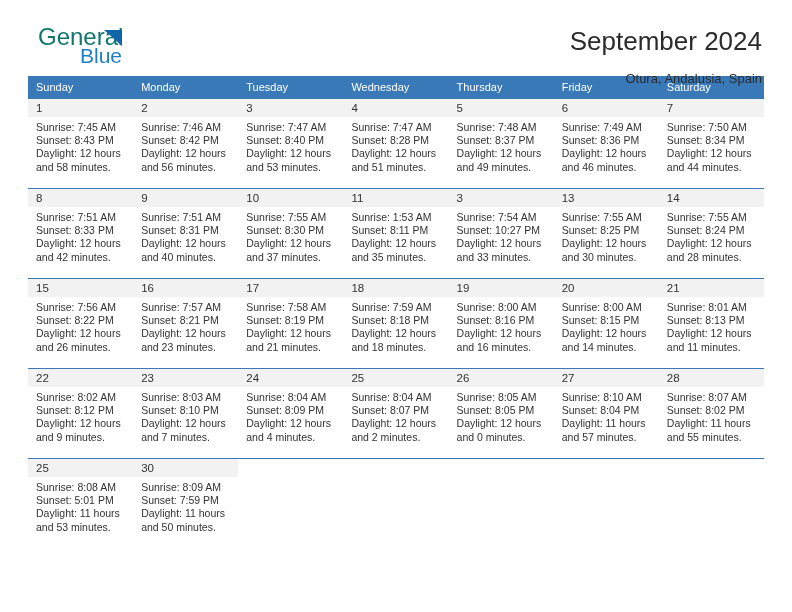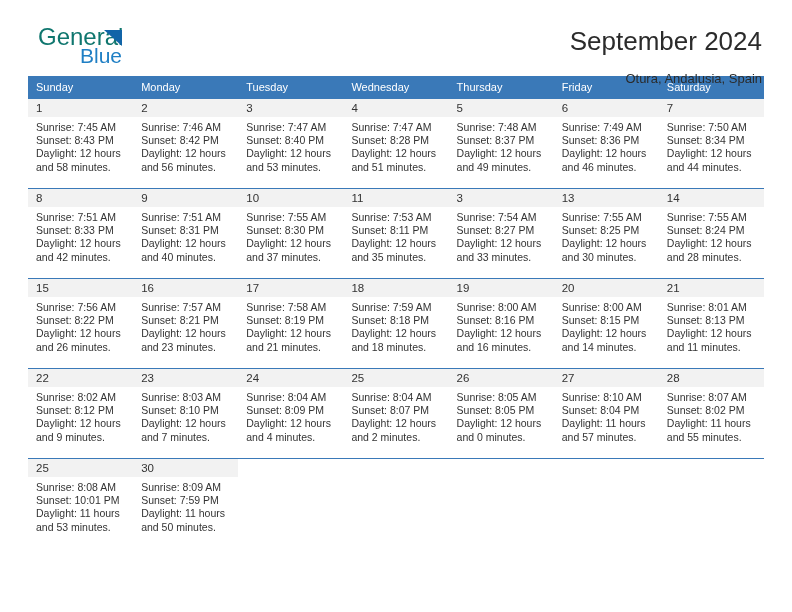--- a/index.html
+++ b/index.html
@@ -271,31 +271,31 @@
             <div class="details">
               <div>Sunrise: 7:55 AM</div>
               <div>Sunset: 8:30 PM</div>
               <div>Daylight: 12 hours</div>
               <div>and 37 minutes.</div>
             </div>
           </td>
           <td>
             <div class="daynum">11</div>
             <div class="details">
-              <div>Sunrise: 7:53 AM</div>
+              <div>Sunrise: 1:53 AM</div>
               <div>Sunset: 8:11 PM</div>
               <div>Daylight: 12 hours</div>
               <div>and 35 minutes.</div>
             </div>
           </td>
           <td>
             <div class="daynum">3</div>
             <div class="details">
               <div>Sunrise: 7:54 AM</div>
-              <div>Sunset: 8:27 PM</div>
+              <div>Sunset: 10:27 PM</div>
               <div>Daylight: 12 hours</div>
               <div>and 33 minutes.</div>
             </div>
           </td>
           <td>
             <div class="daynum">13</div>
             <div class="details">
               <div>Sunrise: 7:55 AM</div>
               <div>Sunset: 8:25 PM</div>
               <div>Daylight: 12 hours</div>
@@ -440,21 +440,21 @@
               <div>Daylight: 11 hours</div>
               <div>and 55 minutes.</div>
             </div>
           </td>
         </tr>
         <tr>
           <td>
             <div class="daynum">25</div>
             <div class="details">
               <div>Sunrise: 8:08 AM</div>
-              <div>Sunset: 10:01 PM</div>
+              <div>Sunset: 5:01 PM</div>
               <div>Daylight: 11 hours</div>
               <div>and 53 minutes.</div>
             </div>
           </td>
           <td>
             <div class="daynum">30</div>
             <div class="details">
               <div>Sunrise: 8:09 AM</div>
               <div>Sunset: 7:59 PM</div>
               <div>Daylight: 11 hours</div>

